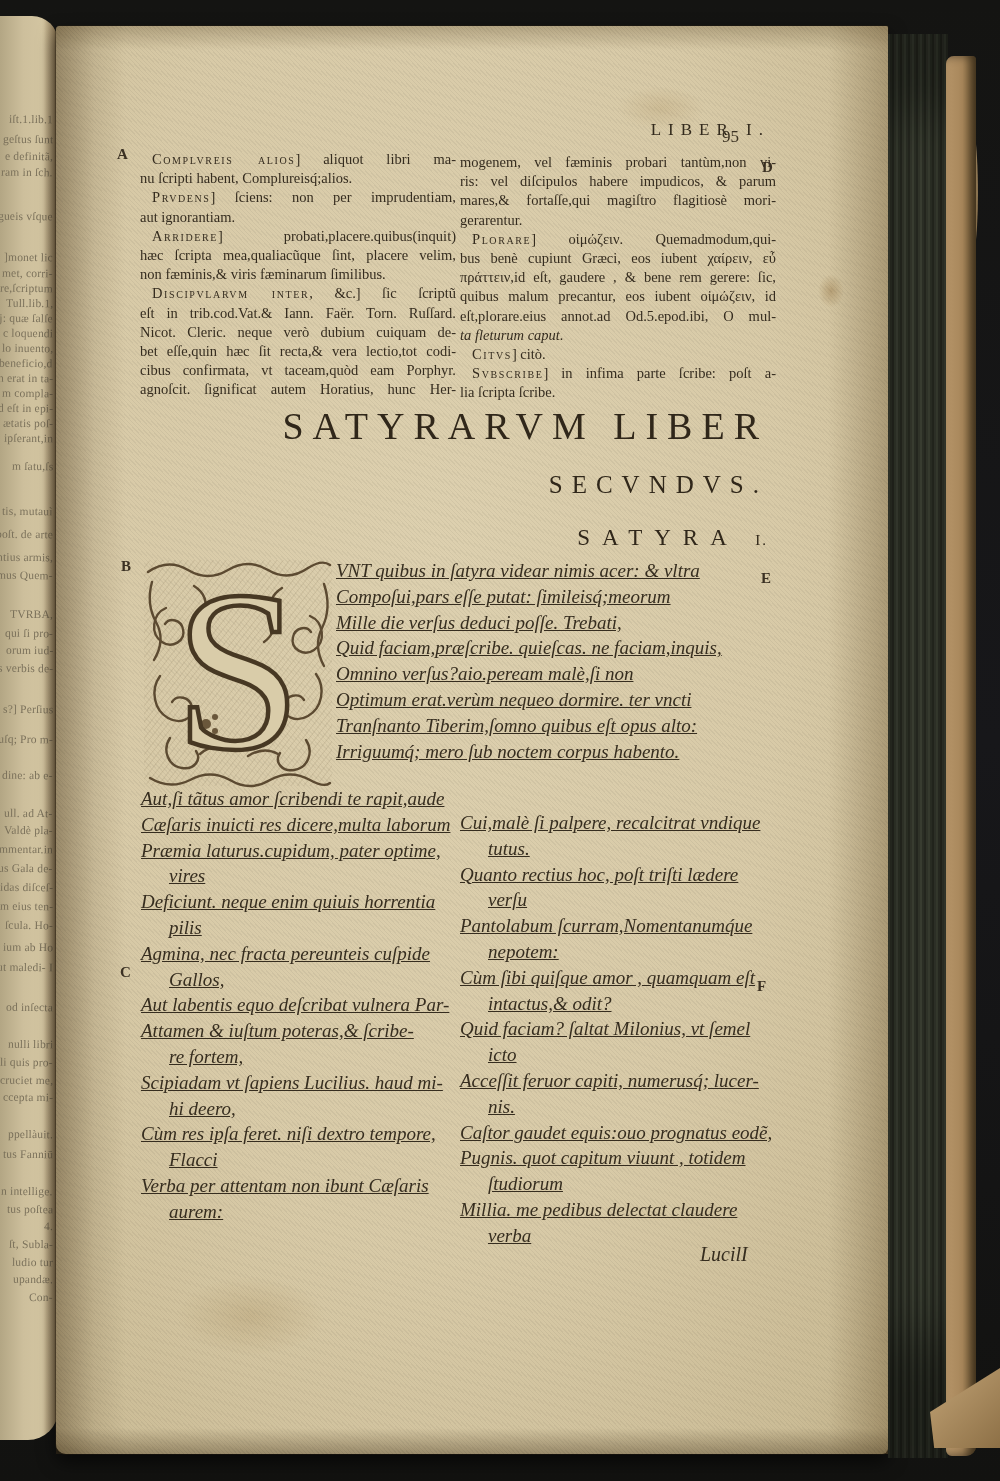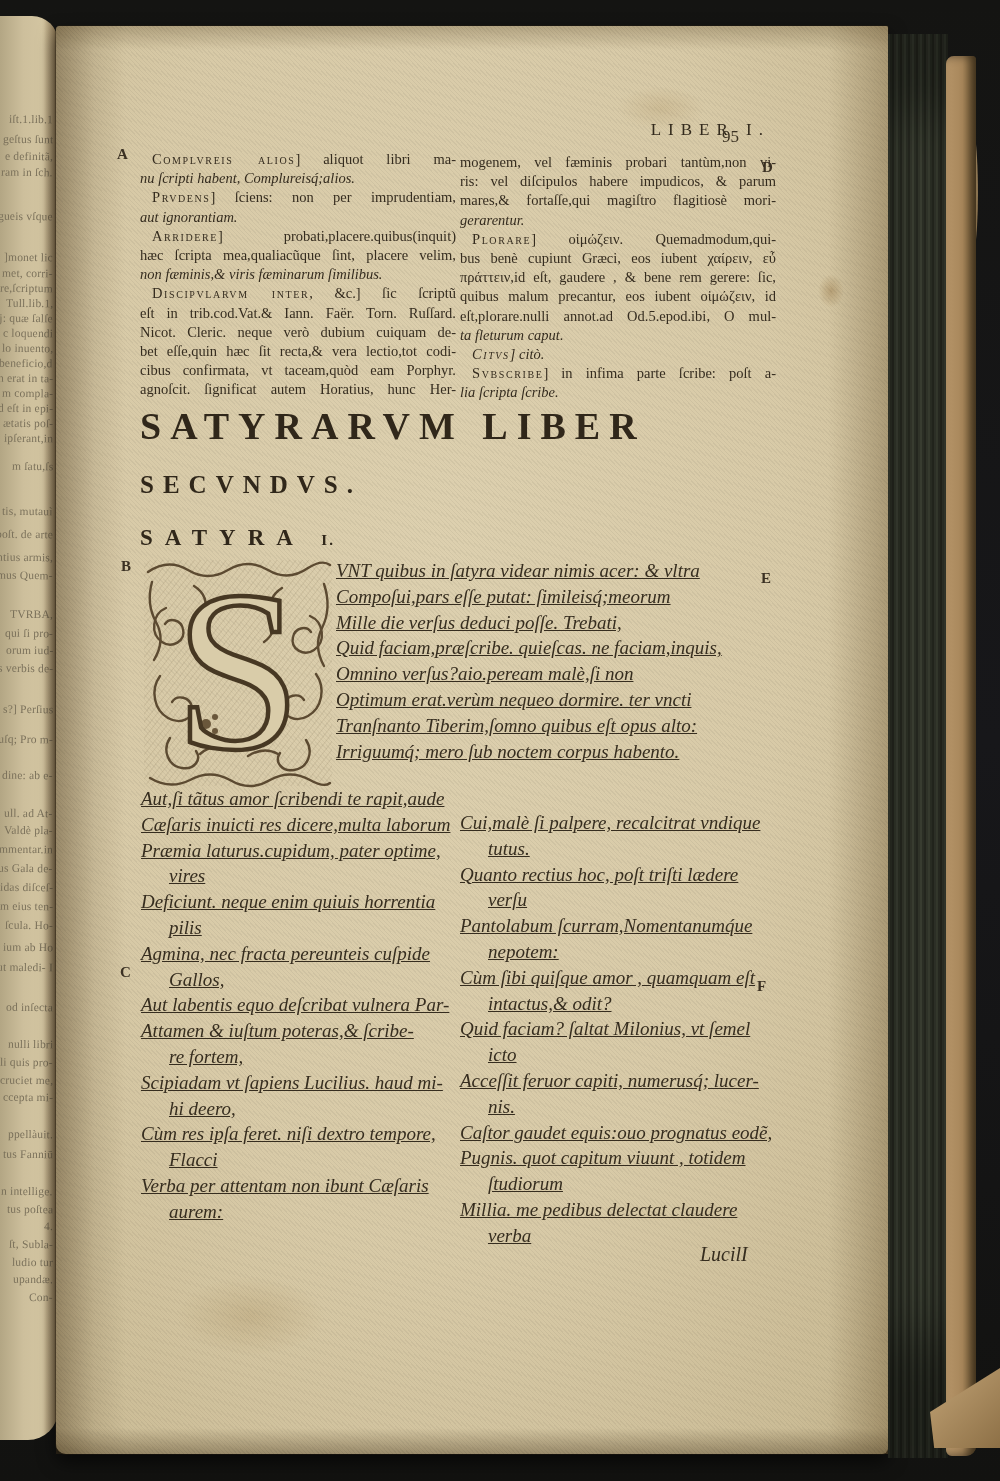--- a/index.html
+++ b/index.html
@@ -42,25 +42,25 @@
         clip-path:polygon(0 55%,100% 0,100% 100%,6% 100%);}
   .tear{position:absolute;left:952px;top:96px;width:26px;height:180px;
         background:linear-gradient(180deg,#bfa173,#93764b);border-radius:40% 60% 50% 50%;opacity:.8;}
   
   .running-title{position:absolute;left:140px;top:120px;width:630px;text-align:right;
         font-size:17px;letter-spacing:7px;color:#332a1d;}
   .page-number{position:absolute;left:722px;top:127px;font-size:17px;color:#3c3222;}
   .margin-letter{position:absolute;font-size:15px;color:#3b3123;font-weight:bold;letter-spacing:1px;}
   .ccol{position:absolute;width:316px;font-size:14.5px;line-height:19.2px;color:#352c1f;}
   .cline{text-align:justify;text-align-last:justify;min-height:19.2px;}
-  .cline.end{text-align-last:left;font-style:italic;}
+  .cline.end{text-align-last:left;}
   .cline.ind{text-indent:12px;}
   .cline .sc{font-variant:small-caps;letter-spacing:1.6px;}
   .cline.it{font-style:italic;}
-  .title-block{position:absolute;left:140px;top:404px;width:636px;text-align:left;color:#30271a;font-weight:bold;}
+  .title-block{position:absolute;left:132px;top:404px;width:636px;text-align:right;color:#30271a;}
   .tb1{font-size:38px;letter-spacing:9px;}
   .tb2{font-size:25px;letter-spacing:9px;margin-top:23px;}
   .tb3{font-size:23px;letter-spacing:12px;margin-top:26px;}
   .tb3 .num{font-size:15px;letter-spacing:2px;}
   
   .dropcap{position:absolute;left:140px;top:556px;}
   
   .pcol{position:absolute;font-style:italic;font-size:19px;color:#362d1f;}
   .pline{white-space:nowrap;height:25.8px;text-decoration:underline;}
   .pline.ind{padding-left:28px;}
@@ -174,21 +174,21 @@
     </div>
   <div id="ccol-right" class="ccol" style="left:460px;top:153px;">
       <div class="cline">mogenem, vel fæminis probari tantùm,non vi-</div>
       <div class="cline">ris: vel diſcipulos habere impudicos, &amp; parum</div>
       <div class="cline">mares,&amp; fortaſſe,qui magiſtro flagitiosè mori-</div>
       <div class="cline end">gerarentur.</div>
       <div class="cline ind"><span class="sc">Plorare</span>] οἰμώζειν.  Quemadmodum,qui-</div>
       <div class="cline">bus benè cupiunt Græci, eos iubent χαίρειν, εὖ</div>
       <div class="cline">πράττειν,id eſt, gaudere , &amp; bene rem gerere: ſic,</div>
       <div class="cline">quibus malum precantur, eos iubent οἰμώζειν, id</div>
-      <div class="cline">eſt,plorare.nulli annot.ad Od.5.epod.ibi, O mul-</div>
+      <div class="cline">eſt,plorare.eius annot.ad Od.5.epod.ibi, O mul-</div>
       <div class="cline end it">ta fleturum caput.</div>
       <div class="cline ind end"><span class="sc">Citvs</span>] citò.</div>
       <div class="cline ind"><span class="sc">Svbscribe</span>] in infima parte ſcribe: poſt a-</div>
       <div class="cline end">lia ſcripta ſcribe.</div>
     </div>
 
   <div class="title-block">
     <div class="tb1">SATYRARVM LIBER</div>
     <div class="tb2">SECVNDVS.</div>
     <div class="tb3">

